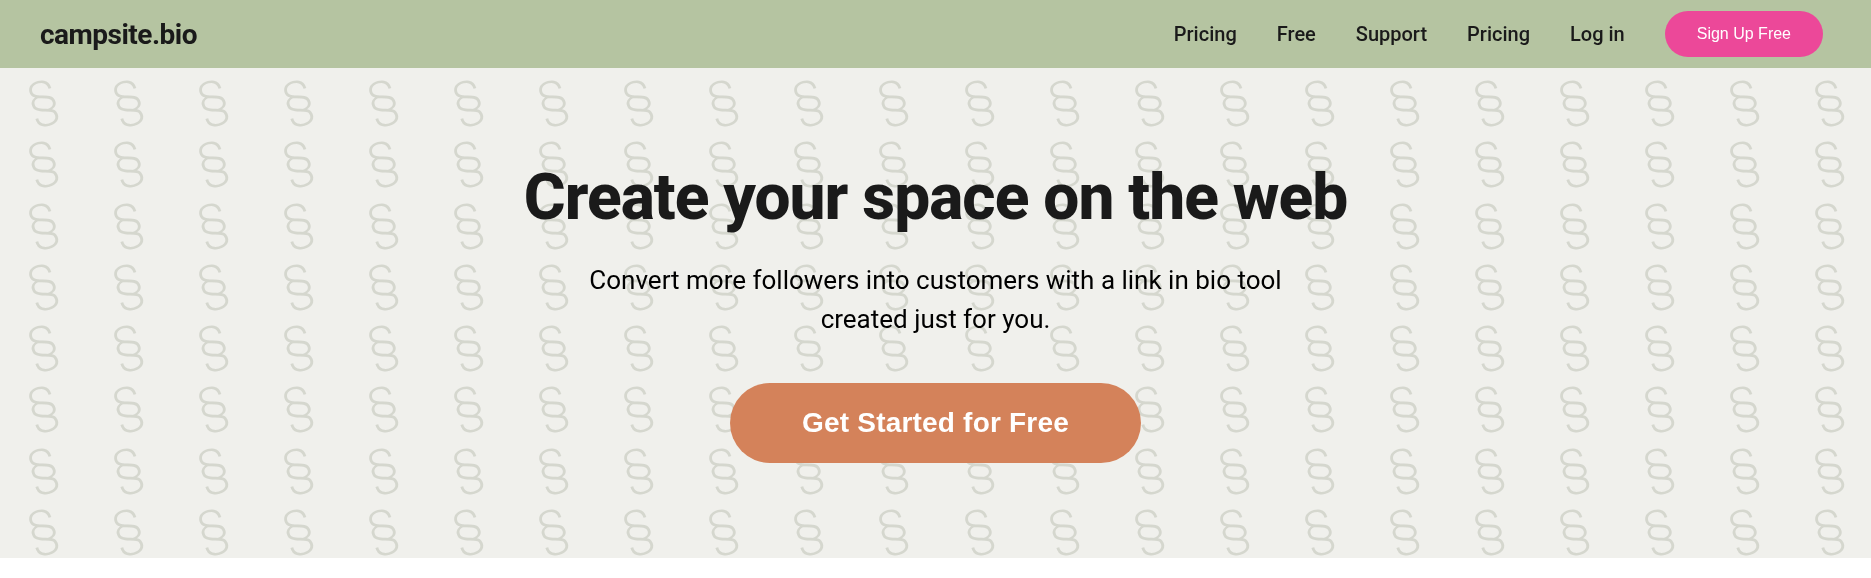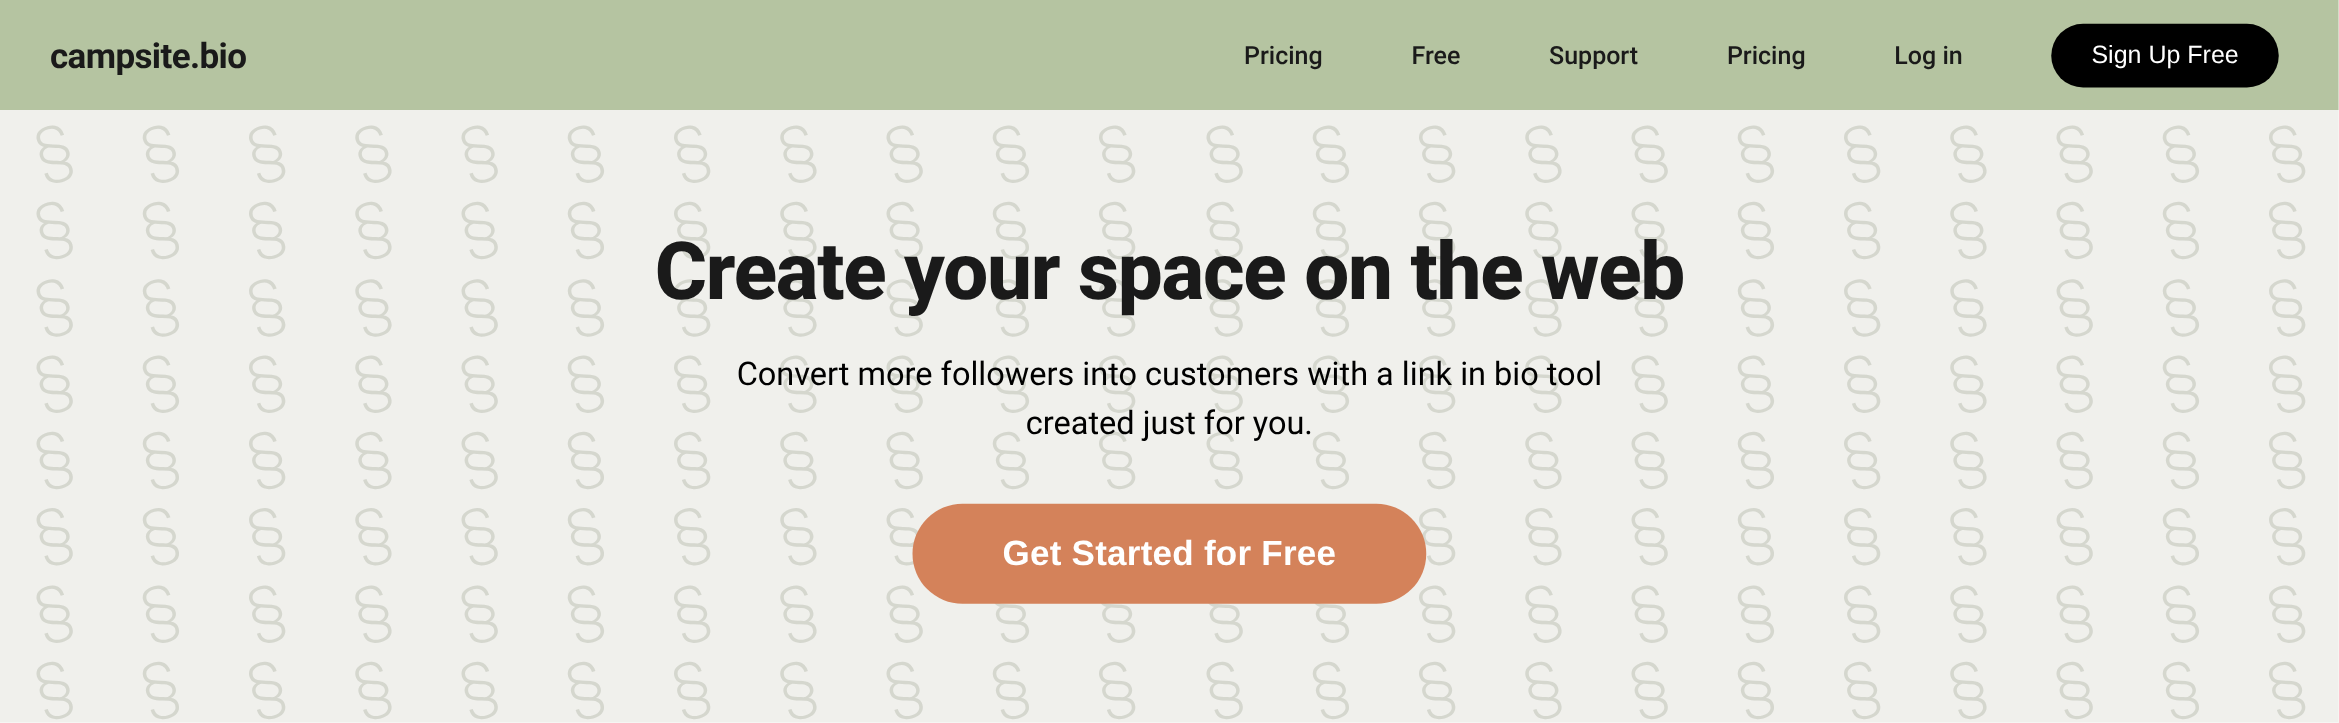--- a/index.html
+++ b/index.html
@@ -11,55 +11,55 @@
     body {
       font-family: -apple-system, BlinkMacSystemFont, 'Segoe UI', Roboto, Helvetica, Arial, sans-serif;
       width: 1871px;
       min-height: 578px;
       overflow-x: hidden;
     }
 
     
     .navbar {
       background-color: #b5c4a1;
-      height: 88px;
+      height: 68px;
       display: flex;
       align-items: center;
       justify-content: space-between;
       padding: 0 48px 0 40px;
     }
 
     .logo {
       font-size: 28px;
       font-weight: 700;
       color: #1a1a1a;
       letter-spacing: -0.5px;
     }
 
     .nav-links {
       display: flex;
       align-items: center;
-      gap: 71px;
+      gap: 40px;
     }
 
     .nav-link {
       font-size: 20px;
       font-weight: 500;
       color: #1a1a1a;
       text-decoration: none;
       cursor: pointer;
     }
 
     .nav-signup-btn {
-      background-color: #000000;
+      background-color: #ec4899;
       color: #ffffff;
       border: none;
       border-radius: 50px;
       padding: 14px 32px;
-      font-size: 20px;
+      font-size: 16px;
       font-weight: 500;
       cursor: pointer;
       white-space: nowrap;
     }
 
     
     .hero {
       background-color: #f0f0ec;
       min-height: 490px;
       display: flex;

